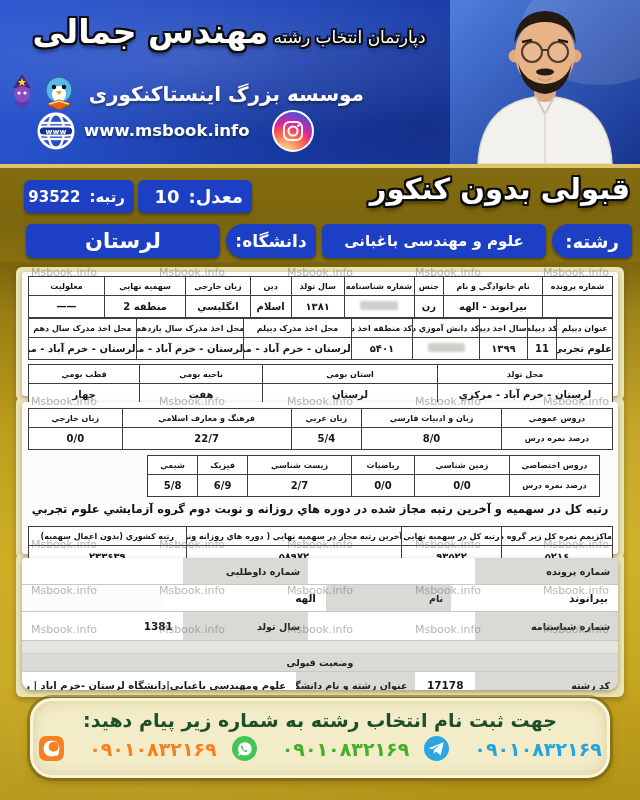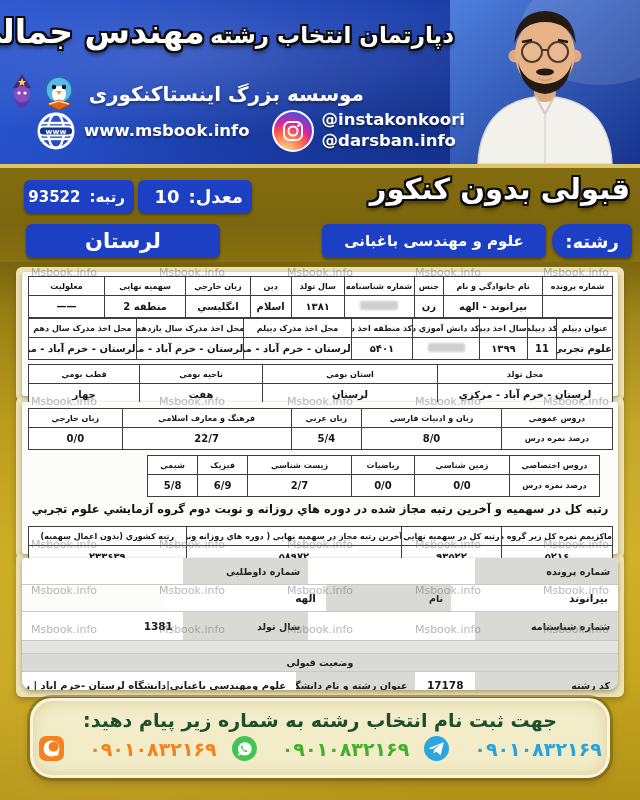--- a/index.html
+++ b/index.html
@@ -11,21 +11,21 @@
          radial-gradient(ellipse at 30% 35%, rgba(255,255,255,.14), transparent 55%),
          radial-gradient(ellipse at 65% 80%, rgba(10,25,90,.35), transparent 60%),
          linear-gradient(115deg,#2a56d0 0%,#1c42b4 45%,#16348f 100%);
        border-bottom:4px solid #ddc66a;box-sizing:border-box;}
   .hdr-photo{position:absolute;right:0;top:0;width:190px;height:164px;overflow:hidden;}
   .outl{color:#fff;text-shadow:-2px -2px 0 #0d0d0d,2px -2px 0 #0d0d0d,-2px 2px 0 #0d0d0d,
         2px 2px 0 #0d0d0d,-2px 0 0 #0d0d0d,2px 0 0 #0d0d0d,0 -2px 0 #0d0d0d,0 2px 0 #0d0d0d,
         0 4px 4px rgba(0,0,0,.55);}
   .hdr-title{position:absolute;top:12px;left:4px;right:186px;text-align:center;direction:rtl;
              white-space:nowrap;}
-  .hdr-title .t1{font-size:23px;font-weight:700;}
+  .hdr-title .t1{font-size:17px;font-weight:400;}
   .hdr-title .t2{font-size:33px;font-weight:800;}
   .hdr-sub{position:absolute;top:72px;left:14px;width:350px;direction:rtl;display:flex;
            align-items:center;gap:10px;}
   .hdr-sub .sub-txt{font-size:20px;font-weight:700;color:#fff;white-space:nowrap;
                     text-shadow:0 2px 3px rgba(0,0,0,.4);}
   .mascots{display:flex;align-items:flex-end;gap:2px;}
   .hdr-links{position:absolute;top:110px;left:36px;right:192px;display:flex;
              align-items:center;gap:22px;}
   .lnk-grp{display:flex;align-items:center;gap:8px;}
   .lnk-col{display:flex;flex-direction:column;line-height:1.25;direction:ltr;}
@@ -189,43 +189,42 @@
         </div>
       </div>
       <div class="lnk-grp">
         <span class="insta-ic">
           <svg width="22" height="22" viewBox="0 0 22 22">
             <rect x="2" y="2" width="18" height="18" rx="5.5" fill="none" stroke="#fff" stroke-width="2"></rect>
             <circle cx="11" cy="11" r="4.6" fill="none" stroke="#fff" stroke-width="2"></circle>
             <circle cx="16.4" cy="5.6" r="1.4" fill="#fff"></circle>
           </svg>
         </span>
-        <div class="lnk-col">
-          <span class="lnk">@instakonkoori</span>
-          <span class="lnk">@darsban.info</span>
-        </div>
       </div>
     </div>
   </div>
 
   <div class="stats">
     <div class="banner-title outl">قبولی بدون کنکور</div>
     <div class="bluebox" style="top:12px;left:138px;width:114px;height:33px;font-size:18px;">
       <span class="lab">معدل:</span>
       <span class="val">10</span>
     </div>
     <div class="bluebox" style="top:12px;left:24px;width:110px;height:33px;font-size:15px;">
       <span class="lab">رتبه:</span>
       <span class="val">93522</span>
     </div>
     <div class="bluebox lblbox" style="top:56px;right:8px;width:80px;height:34px;font-size:18px;">
       <span>رشته:</span>
     </div>
     <div class="bluebox valbox" style="top:56px;right:94px;width:224px;height:34px;font-size:15px;">
       <span>علوم و مهندسی باغبانی</span>
+    </div>
+    <div class="bluebox lblbox" style="top:56px;right:324px;width:90px;height:34px;font-size:17px;">
+      <span>دانشگاه:</span>
     </div>
     <div class="bluebox valbox" style="top:56px;right:420px;width:194px;height:34px;font-size:21px;">
       <span>لرستان</span>
     </div>
   </div>
 
   <div class="bodyg">
 
     <div class="sheet" style="top:5px;height:134px;"></div>
     <div class="sheet" style="top:135px;height:162px;"></div>

